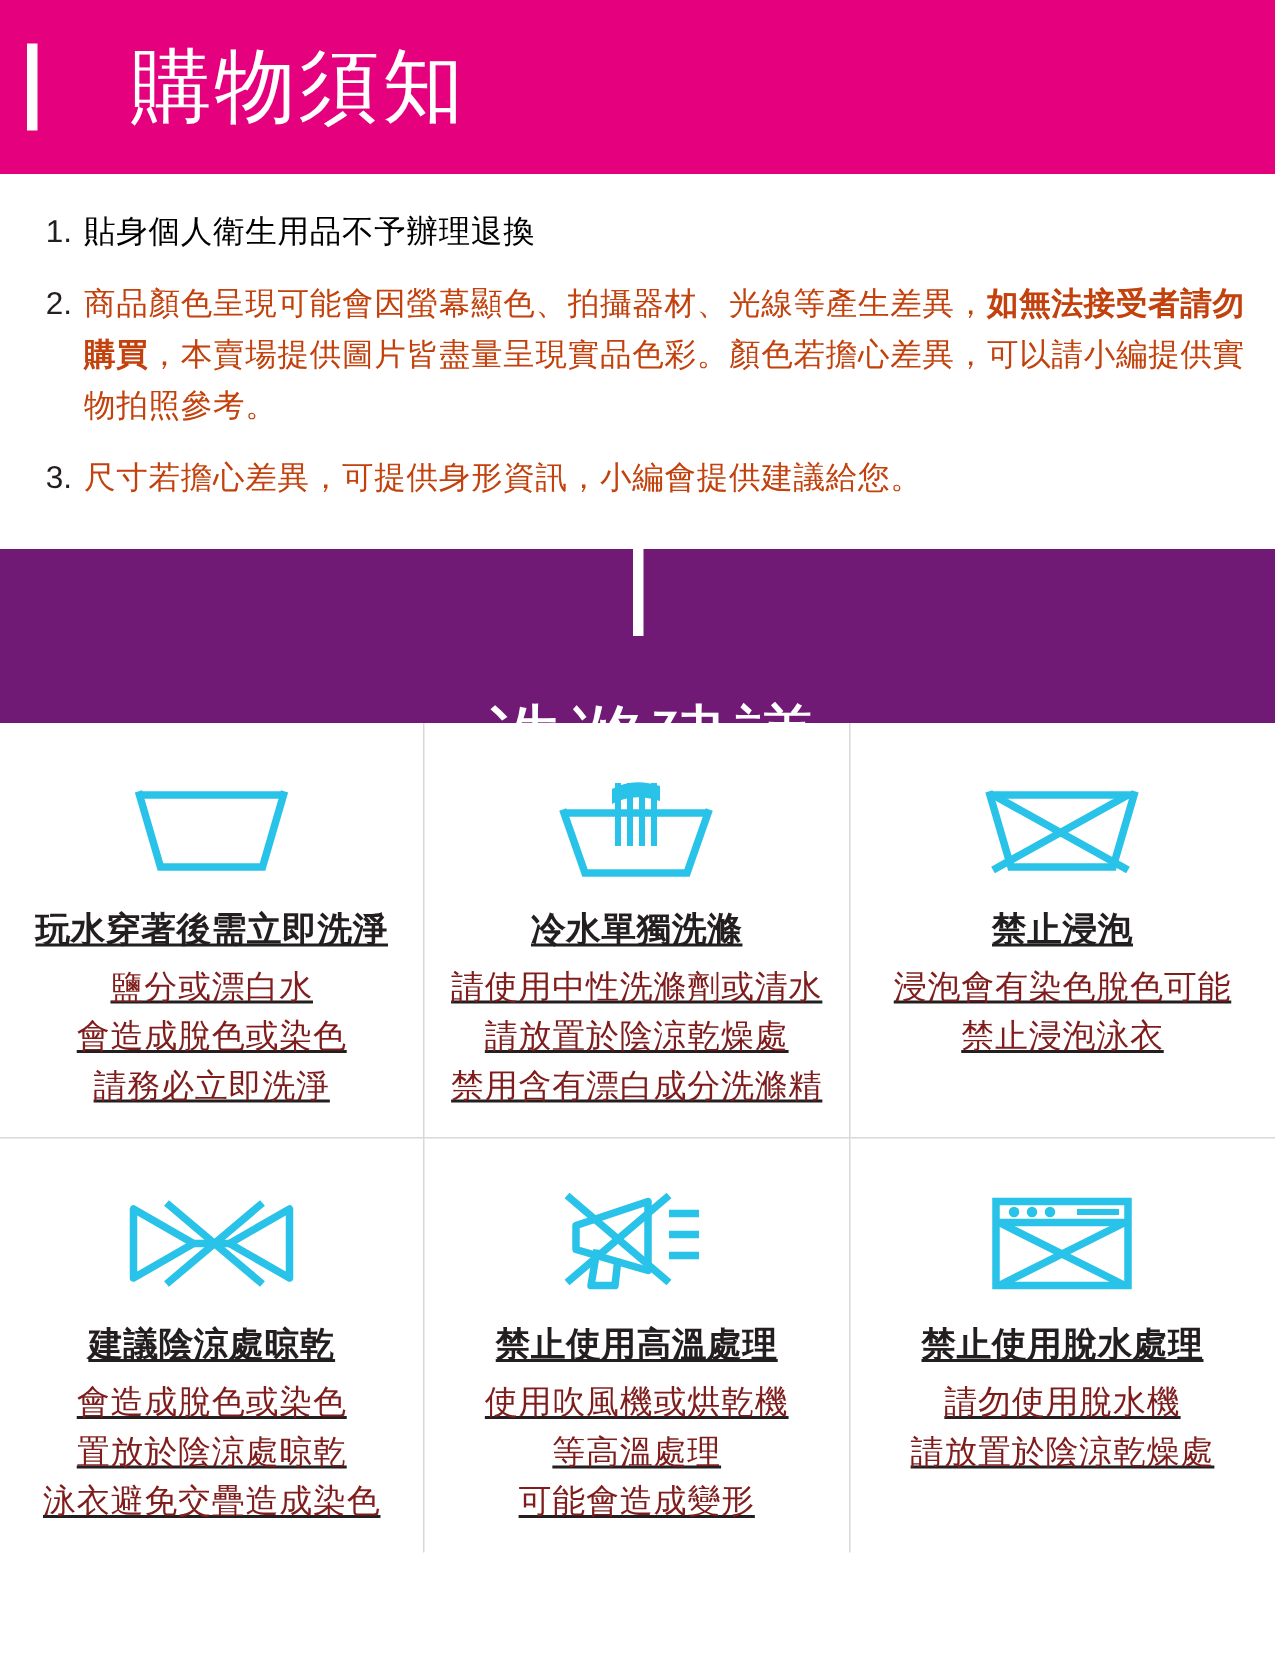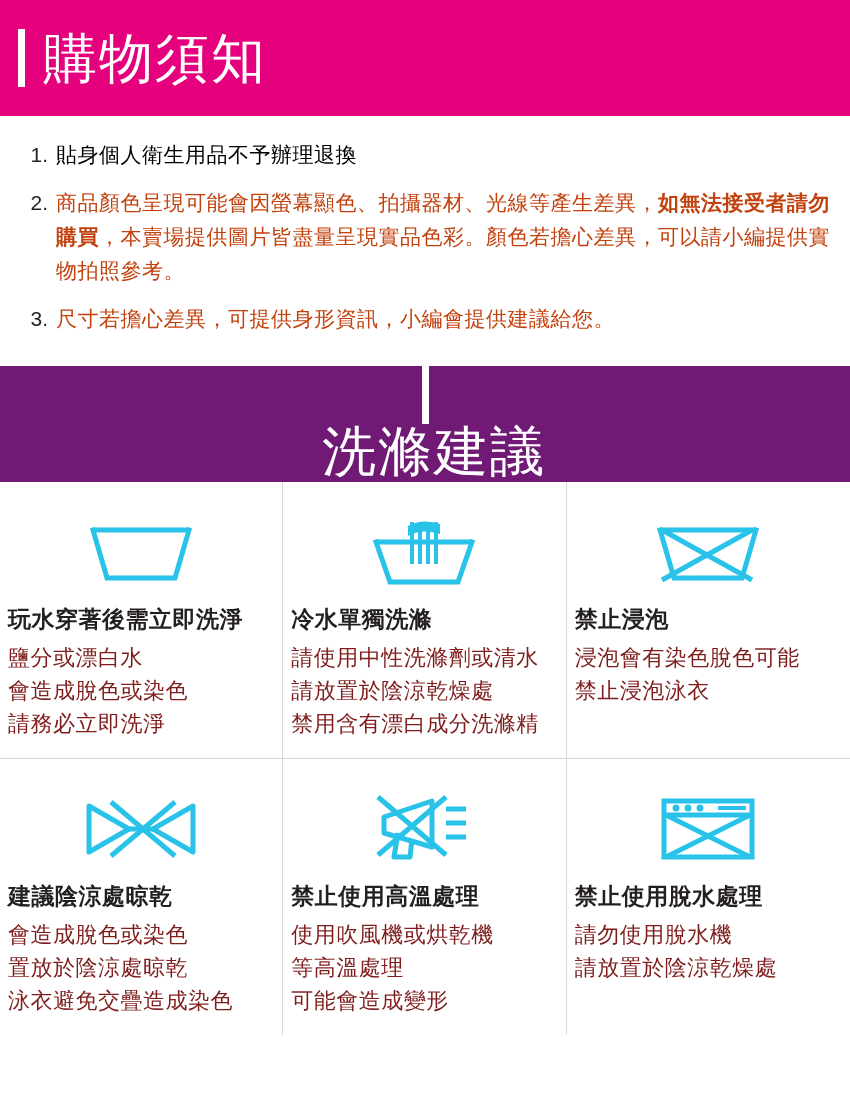--- a/index.html
+++ b/index.html
@@ -15,20 +15,21 @@
     overflow: hidden;
   }
 
   
   .banner {
     height: 116px;
     display: flex;
     align-items: center;
     padding-left: 18px;
     box-sizing: border-box;
+    gap: 44px;
   }
   .banner.pink { background: #e5007e; }
   .banner.blue { background: #701a75; flex-direction: column; }
 
   .banner-bar {
     width: 7px;
     height: 58px;
     background: #ffffff;
     margin-right: 18px;
     flex: none;
@@ -73,22 +74,24 @@
   .bold { font-weight: bold; }
 
   
   .care-grid {
     display: grid;
     grid-template-columns: 1fr 1fr 1fr;
   }
   .care-cell {
     padding: 22px 8px 18px 8px;
     box-sizing: border-box;
+    text-align: center;
     border-right: 1px solid #d8d8d8;
     border-bottom: 1px solid #d8d8d8;
+    text-decoration: underline;
   }
   .care-cell.col3 { border-right: none; }
   .care-cell.row2 { border-bottom: none; }
 
   .care-icon {
     height: 96px;
     display: flex;
     align-items: center;
     justify-content: center;
   }

